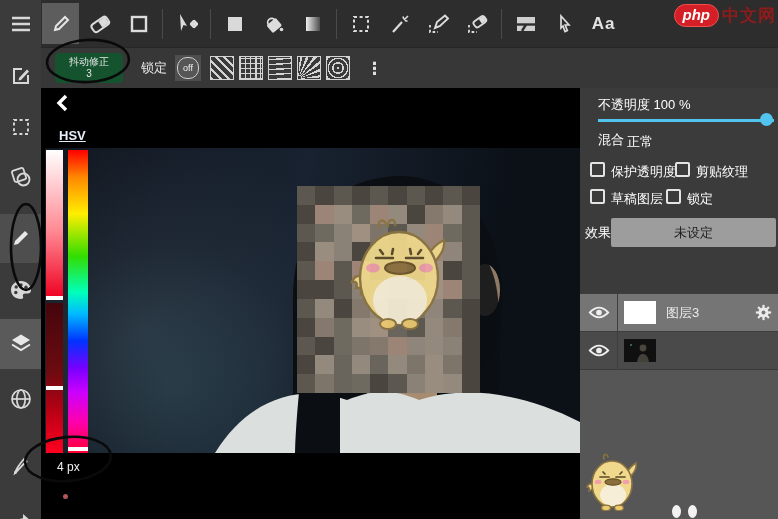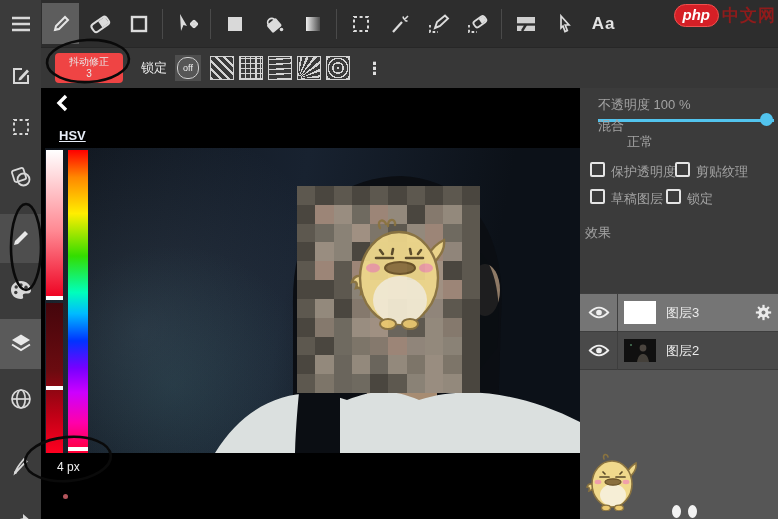--- a/index.html
+++ b/index.html
@@ -10,21 +10,21 @@
   .sidebar{left:0;top:0;width:41px;height:519px;background:#3b3b3b;z-index:4;}
   .side-item{position:absolute;left:0;width:41px;height:44px;display:flex;align-items:center;justify-content:center;color:#d8d8d8;}
   .side-hl{position:absolute;left:0;width:41px;background:#4f4f4f;}
   
   .tb1{left:41px;top:0;width:737px;height:47px;background:#2d2d2d;z-index:3;display:flex;align-items:center;}
   .tb2{left:41px;top:47px;width:737px;height:41px;background:#373737;z-index:3;display:flex;align-items:center;border-top:1px solid #272727;}
   .tool{width:37px;height:41px;display:flex;align-items:center;justify-content:center;color:#d8d8d8;margin:0 1px;}
   .tool.sel{background:#5d5d5d;}
   .tdiv{width:1px;height:30px;background:#4a4a4a;margin:0 4px;}
   .aa{font-weight:bold;font-size:17px;color:#e3e3e3;letter-spacing:1px;}
-  .stab{margin-left:14px;width:68px;height:30px;background:#ef4444;border-radius:4px;color:#e8e8e8;font-size:10px;line-height:1.25;text-align:center;display:flex;flex-direction:column;justify-content:center;}
+  .stab{margin-left:14px;width:68px;height:30px;background:#14532d;border-radius:4px;color:#e8e8e8;font-size:10px;line-height:1.25;text-align:center;display:flex;flex-direction:column;justify-content:center;}
   .locklab{color:#e8e8e8;font-size:13px;margin:0 8px 0 18px;}
   .offbtn{width:26px;height:26px;background:#4e4e4e;display:flex;align-items:center;justify-content:center;margin-right:6px;}
   .offin{width:22px;height:22px;border:1.5px solid #cfcfcf;border-radius:10px;color:#efefef;font-size:9px;display:flex;align-items:center;justify-content:center;background:#565656;}
   .tone{width:24px;height:24px;border:1.5px solid #d4d4d4;margin:0 2.5px;background:#3a3a3a;}
   .t-diag{background-image:repeating-linear-gradient(45deg,#d4d4d4 0 2px,transparent 2px 6px);}
   .t-grid{background-image:repeating-linear-gradient(0deg,#d4d4d4 0 1.5px,transparent 1.5px 5px),repeating-linear-gradient(90deg,#d4d4d4 0 1.5px,transparent 1.5px 5px);}
   .t-horiz{background-image:repeating-linear-gradient(-4deg,#d4d4d4 0 1.5px,transparent 1.5px 5px);}
   .t-rays{background-image:repeating-conic-gradient(from 275deg at 0% 100%,#d4d4d4 0 6deg,transparent 6deg 15deg);}
   .t-circ{background-image:repeating-radial-gradient(circle at 50% 50%,#d4d4d4 0 1.5px,transparent 1.5px 4.5px);}
   .more{color:#e0e0e0;font-size:17px;font-weight:bold;margin-left:14px;}
@@ -40,21 +40,21 @@
                linear-gradient(100deg,#0e141c,#182230 45%,#0c1118 80%);}
   .mosaic{position:absolute;left:252px;top:38px;width:183px;height:207px;display:grid;grid-template-columns:repeat(10,1fr);grid-template-rows:repeat(11,1fr);}
   .back{left:14px;top:6px;color:#fff;z-index:5;}
   .hsv{left:18px;top:40px;color:#e8eef8;font-size:13px;font-weight:bold;text-decoration:underline;z-index:5;}
   .bar{z-index:5;}
   .handle{position:absolute;left:0;width:100%;height:4px;background:#fff;}
   .pxlab{left:16px;top:372px;color:#f0f0f0;font-size:12px;z-index:5;}
   .dot{left:22px;top:406px;width:5px;height:5px;border-radius:50%;background:#b4555c;z-index:5;}
   
   .panel{left:580px;top:88px;width:198px;height:431px;background:#3b3b3b;z-index:3;color:#ebebeb;}
-  .plab{position:absolute;font-size:13px;color:#a3a3a3;}
+  .plab{position:absolute;font-size:13px;color:#ffffff;}
   .slider-track{position:absolute;left:18px;right:4px;top:31px;height:2.5px;background:#52c4ee;}
   .slider-handle{position:absolute;right:5px;top:25px;width:13px;height:13px;border-radius:50%;background:#52c4ee;}
   .cb{position:absolute;width:15px;height:15px;border:2px solid #e4e4e4;border-radius:2px;}
   .effbtn{position:absolute;left:31px;right:2px;top:130px;height:29px;background:#9d9d9d;border-radius:2px;color:#1f1f1f;font-size:13px;display:flex;align-items:center;justify-content:center;}
   .lrow{position:absolute;left:0;width:198px;height:38px;background:#4a4a4a;border-top:1px solid #3e3e3e;display:flex;align-items:center;}
   .lrow.sel{background:#757575;}
   .eyecell{width:37px;display:flex;justify-content:center;color:#efefef;}
   .eyecell.dim{color:#6e6e6e;}
   .vline{width:1px;height:38px;background:#3e3e3e;}
   .thumb{width:32px;height:23px;margin-left:6px;flex:none;}
@@ -429,33 +429,34 @@
     </div>
 
     <div class="abs pxlab">4 px</div>
     <div class="abs dot"></div>
   </div>
 
   <div class="abs panel">
     <div class="plab" style="left:18px;top:8px;">不透明度 100 %</div>
     <div class="slider-track"></div>
     <div class="slider-handle"></div>
-    <div class="plab" style="left:18px;top:29px;">混合</div>
+    <div class="plab" style="left:18px;top:43px;">混合</div>
     <div class="plab" style="left:47px;top:45px;">正常</div>
 
     <div class="cb" style="left:10px;top:74px;"></div>
     <div class="plab" style="left:31px;top:75px;">保护透明度</div>
     <div class="cb" style="left:95px;top:74px;"></div>
     <div class="plab" style="left:116px;top:75px;">剪贴纹理</div>
     <div class="cb" style="left:10px;top:101px;"></div>
     <div class="plab" style="left:31px;top:102px;">草稿图层</div>
     <div class="cb" style="left:86px;top:101px;"></div>
     <div class="plab" style="left:107px;top:102px;">锁定</div>
 
     <div class="plab" style="left:5px;top:136px;">效果</div>
+    <div class="effbtn">未设定</div>
 
     <div class="lrow sel" style="top:205px;">
       <div class="eyecell">
         <svg width="22" height="15" viewBox="0 0 24 16">
             <path d="M2,8 Q12,-2.5 22,8 Q12,18.5 2,8 Z" fill="none" stroke="currentColor" stroke-width="2"></path>
             <circle cx="12" cy="8" r="3.1" fill="currentColor"></circle>
           </svg>
       </div>
       <div class="vline"></div>
       <svg class="thumb" viewBox="0 0 32 23">
@@ -484,21 +485,20 @@
             <circle cx="12" cy="8" r="3.1" fill="currentColor"></circle>
           </svg>
       </div>
       <div class="vline"></div>
       <svg class="thumb" viewBox="0 0 32 23">
           <rect width="32" height="23" fill="#101010"></rect>
           <circle cx="19" cy="9" r="3.4" fill="#4b453f"></circle>
           <path d="M13,23 C14,16.5 17,15 19,15 C21,15 24,16.5 25,23 Z" fill="#44403a"></path>
           <circle cx="7" cy="6" r="1" fill="#4a7a5a"></circle>
         </svg>
-      <span class="lname">图层2</span>
     </div>
     <div class="panel-bottom"></div>
 
     <div class="wm">
       <svg class="abs" style="left:0;top:2px;" width="52" height="58" viewBox="0 0 52 58">
         <g stroke="#8a7340" stroke-width="1.6" fill="#f0d98c" stroke-linecap="round">
           <path d="M18,6 C16,1 21,0 22,4" fill="none"></path>
           <path d="M44,24 C49,19 51,15 50,10 C45,13 42,17 40,21 Z"></path>
           <path d="M8,32 C4,30 2,31 1,34 C3,34 4,35 3,38 C6,37 8,35 8,33 Z"></path>
           <ellipse cx="26" cy="31" rx="20" ry="23"></ellipse>

